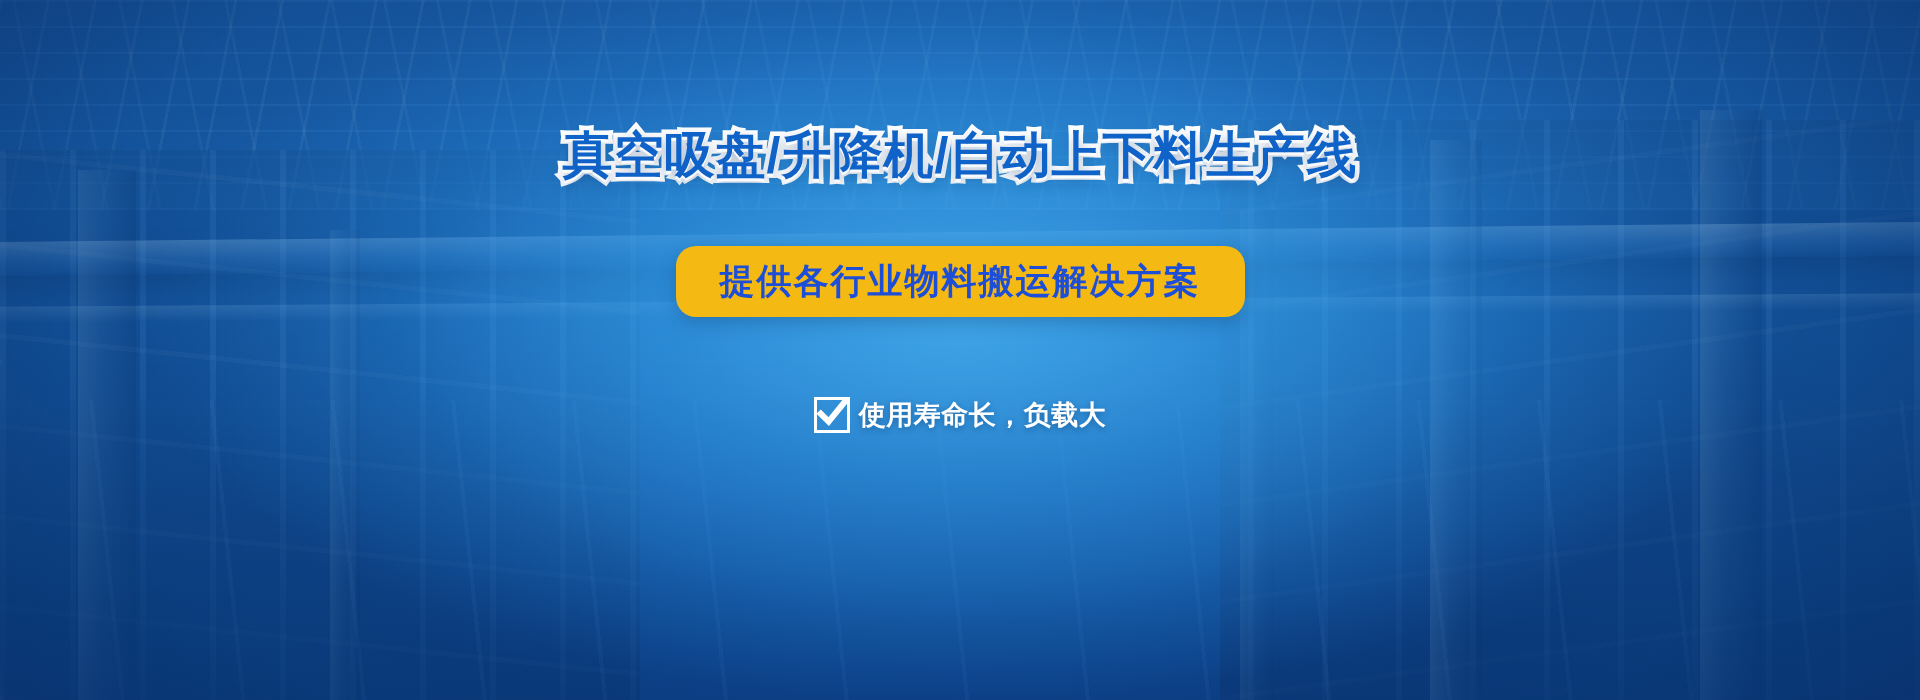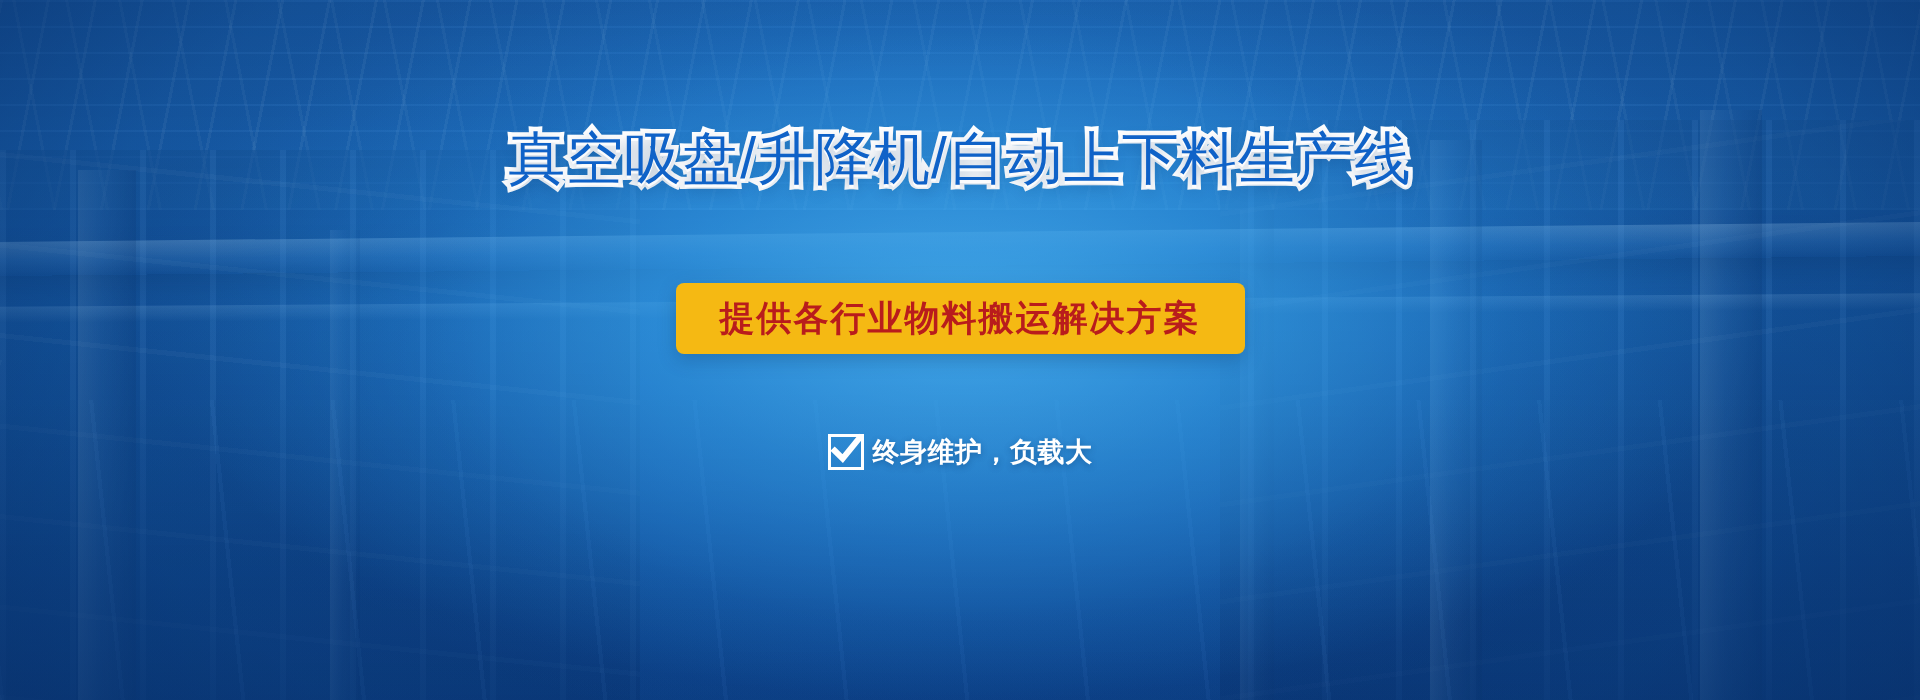--- a/index.html
+++ b/index.html
@@ -134,43 +134,43 @@
   .content {
     position: absolute;
     inset: 0;
     display: flex;
     flex-direction: column;
     align-items: center;
   }
 
   .headline {
     margin-top: 130px;
-    font-size: 57px;
+    font-size: 50px;
     line-height: 1;
-    font-weight: 400;
+    font-weight: 700;
     letter-spacing: 1px;
     color: #0f62c8;
     white-space: nowrap;
     -webkit-text-stroke: 9px #ffffff;
     paint-order: stroke fill;
     text-shadow:
       0 3px 0 rgba(255,255,255,.85),
       0 6px 14px rgba(10,55,110,.40);
   }
 
   .subtitle-pill {
-    margin-top: 58px;
+    margin-top: 32px;
     background: #f5b913;
-    color: #b91c1c;
+    color: #1d4ed8;
     font-size: 35px;
     font-weight: 700;
     line-height: 1;
     letter-spacing: 2px;
     padding: 17px 44px 19px;
-    border-radius: 8px;
+    border-radius: 20px;
     white-space: nowrap;
     box-shadow: 0 6px 18px rgba(12,55,105,.28);
   }
 
   .features {
     margin-top: 80px;
     display: flex;
     align-items: center;
     gap: 26px;
     white-space: nowrap;
@@ -236,20 +236,20 @@
     <div class="subtitle-pill">提供各行业物料搬运解决方案</div>
 
     <div class="features">
 
       <div class="feature">
         <span class="check-box">
           <svg viewBox="0 0 34 34" aria-hidden="true">
             <path d="M5 17 L13 25 L30 4" fill="none" stroke="#ffffff" stroke-width="6" stroke-linecap="square" stroke-linejoin="miter"></path>
           </svg>
         </span>
-        <span class="feature-label">终身维护，负载大</span>
+        <span class="feature-label">使用寿命长，负载大</span>
       </div>
 
 
 
     </div>
   </div>
 </div>
 
 </body></html>

